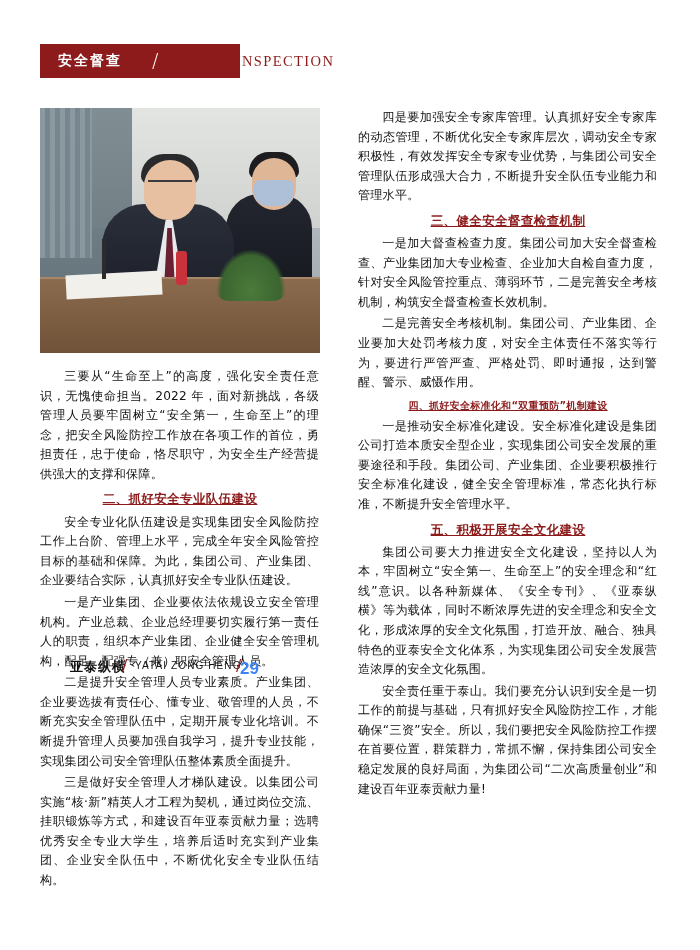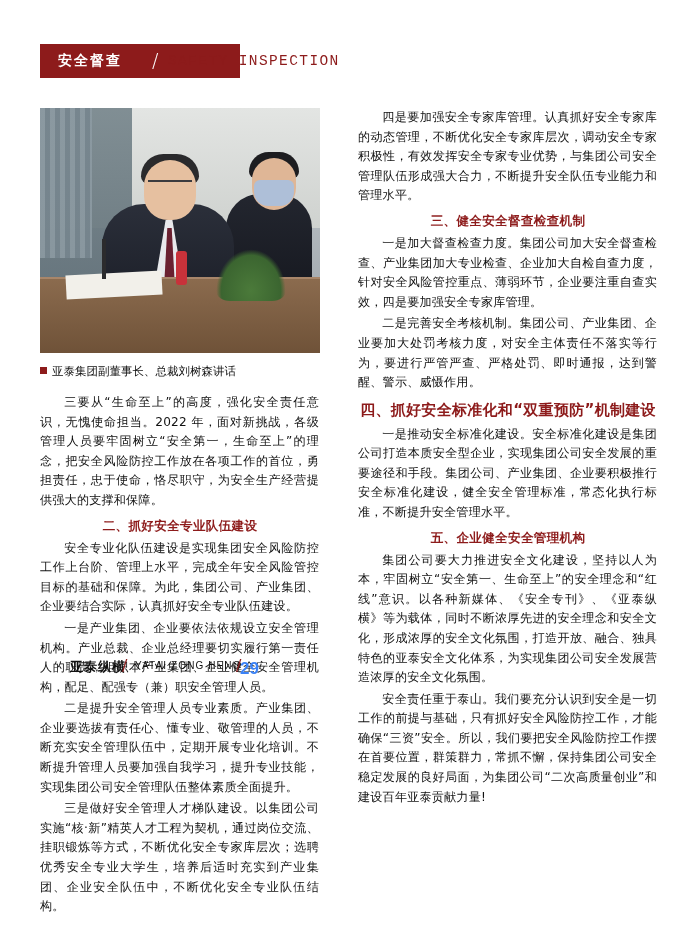--- a/index.html
+++ b/index.html
@@ -57,21 +57,21 @@
     color: #ffffff;
     font-weight: 300;
   }
   .header-en {
     position: absolute;
     left: 168px;
     top: 9px;
     font-size: 14.5px;
     letter-spacing: 1.4px;
     color: #8d1b1b;
-    font-family: Liberation Mono, monospace;
+    font-family: Liberation Serif, serif;
   }
 
   
   .col-left {
     position: absolute;
     left: 40px;
     top: 108px;
     width: 280px;
   }
   .col-right {
@@ -230,22 +230,23 @@
 
   h3.sub {
     margin: 5px 0 3px 0;
     font-size: 12.6px;
     line-height: 1.6;
     color: #8d1b1b;
     text-align: center;
     font-weight: bold;
     font-family: "DejaVu Sans", "Liberation Sans", sans-serif;
     letter-spacing: .3px;
-  }
-  h3.sub.wide { font-size: 15px; }
+    text-decoration: underline;
+  }
+  h3.sub.wide { font-size: 10px; }
 
   
   .footer {
     position: absolute;
     left: 40px;
     bottom: 32px;
     width: 620px;
     height: 22px;
   }
   .footer-cn {
@@ -315,45 +316,42 @@
       <div class="person-main-head"></div>
       <div class="person-main-glass"></div>
       <div class="table-top"></div>
       <div class="table"></div>
       <div class="plant"></div>
       <div class="bottle"></div>
       <div class="papers"></div>
       <div class="mic"></div>
     </div>
 
-    <div class="caption">
-      <span class="sq"></span><span>亚泰集团副董事长、总裁刘树森讲话</span>
-    </div>
 
     <p class="body">三要从“生命至上”的高度，强化安全责任意识，无愧使命担当。2022 年，面对新挑战，各级管理人员要牢固树立“安全第一，生命至上”的理念，把安全风险防控工作放在各项工作的首位，勇担责任，忠于使命，恪尽职守，为安全生产经营提供强大的支撑和保障。</p>
 
     <h3 class="sub">二、抓好安全专业队伍建设</h3>
 
     <p class="body">安全专业化队伍建设是实现集团安全风险防控工作上台阶、管理上水平，完成全年安全风险管控目标的基础和保障。为此，集团公司、产业集团、企业要结合实际，认真抓好安全专业队伍建设。</p>
     <p class="body">一是产业集团、企业要依法依规设立安全管理机构。产业总裁、企业总经理要切实履行第一责任人的职责，组织本产业集团、企业健全安全管理机构，配足、配强专（兼）职安全管理人员。</p>
     <p class="body">二是提升安全管理人员专业素质。产业集团、企业要选拔有责任心、懂专业、敬管理的人员，不断充实安全管理队伍中，定期开展专业化培训。不断提升管理人员要加强自我学习，提升专业技能，实现集团公司安全管理队伍整体素质全面提升。</p>
-    <p class="body">三是做好安全管理人才梯队建设。以集团公司实施“核·新”精英人才工程为契机，通过岗位交流、挂职锻炼等方式，不断优化安全专家库层次；选聘优秀安全专业大学生，培养后适时充实到产业集团、企业安全队伍中，不断优化安全专业队伍结构。</p>
+    <p class="body">三是做好安全管理人才梯队建设。以集团公司实施“核·新”精英人才工程为契机，通过岗位交流、挂职锻炼等方式，和建设百年亚泰贡献力量；选聘优秀安全专业大学生，培养后适时充实到产业集团、企业安全队伍中，不断优化安全专业队伍结构。</p>
   </div>
 
   <div class="col-right">
     <p class="body">四是要加强安全专家库管理。认真抓好安全专家库的动态管理，不断优化安全专家库层次，调动安全专家积极性，有效发挥安全专家专业优势，与集团公司安全管理队伍形成强大合力，不断提升安全队伍专业能力和管理水平。</p>
 
     <h3 class="sub">三、健全安全督查检查机制</h3>
-    <p class="body">一是加大督查检查力度。集团公司加大安全督查检查、产业集团加大专业检查、企业加大自检自查力度，针对安全风险管控重点、薄弱环节，企业要注重自查实效，四是要加强安全专家库管理。</p>
+    <p class="body">一是加大督查检查力度。集团公司加大安全督查检查、产业集团加大专业检查、企业加大自检自查力度，针对安全风险管控重点、薄弱环节，二是完善安全考核机制，构筑安全督查检查长效机制。</p>
     <p class="body">二是完善安全考核机制。集团公司、产业集团、企业要加大处罚考核力度，对安全主体责任不落实等行为，要进行严管严查、严格处罚、即时通报，达到警醒、警示、威慑作用。</p>
 
     <h3 class="sub wide">四、抓好安全标准化和“双重预防”机制建设</h3>
     <p class="body">一是推动安全标准化建设。安全标准化建设是集团公司打造本质安全型企业，实现集团公司安全发展的重要途径和手段。集团公司、产业集团、企业要积极推行安全标准化建设，健全安全管理标准，常态化执行标准，不断提升安全管理水平。</p>
 
-    <h3 class="sub">五、企业健全安全管理机构</h3>
+    <h3 class="sub">五、积极开展安全文化建设</h3>
     <p class="body">集团公司要大力推进安全文化建设，坚持以人为本，牢固树立“安全第一、生命至上”的安全理念和“红线”意识。以各种新媒体、《安全专刊》、《亚泰纵横》等为载体，同时不断浓厚先进的安全理念和安全文化，形成浓厚的安全文化氛围，打造开放、融合、独具特色的亚泰安全文化体系，为实现集团公司安全发展营造浓厚的安全文化氛围。</p>
     <p class="body">安全责任重于泰山。我们要充分认识到安全是一切工作的前提与基础，只有抓好安全风险防控工作，才能确保“三资”安全。所以，我们要把安全风险防控工作摆在首要位置，群策群力，常抓不懈，保持集团公司安全稳定发展的良好局面，为集团公司“二次高质量创业”和建设百年亚泰贡献力量!</p>
   </div>
 
   <div class="footer">
     <div class="footer-cn">亚泰纵横</div>
     <div class="footer-slash">/</div>
     <div class="footer-en">YATAI ZONG HENG</div>
     <div class="footer-slash2">/</div>
     <div class="footer-num">29</div>

